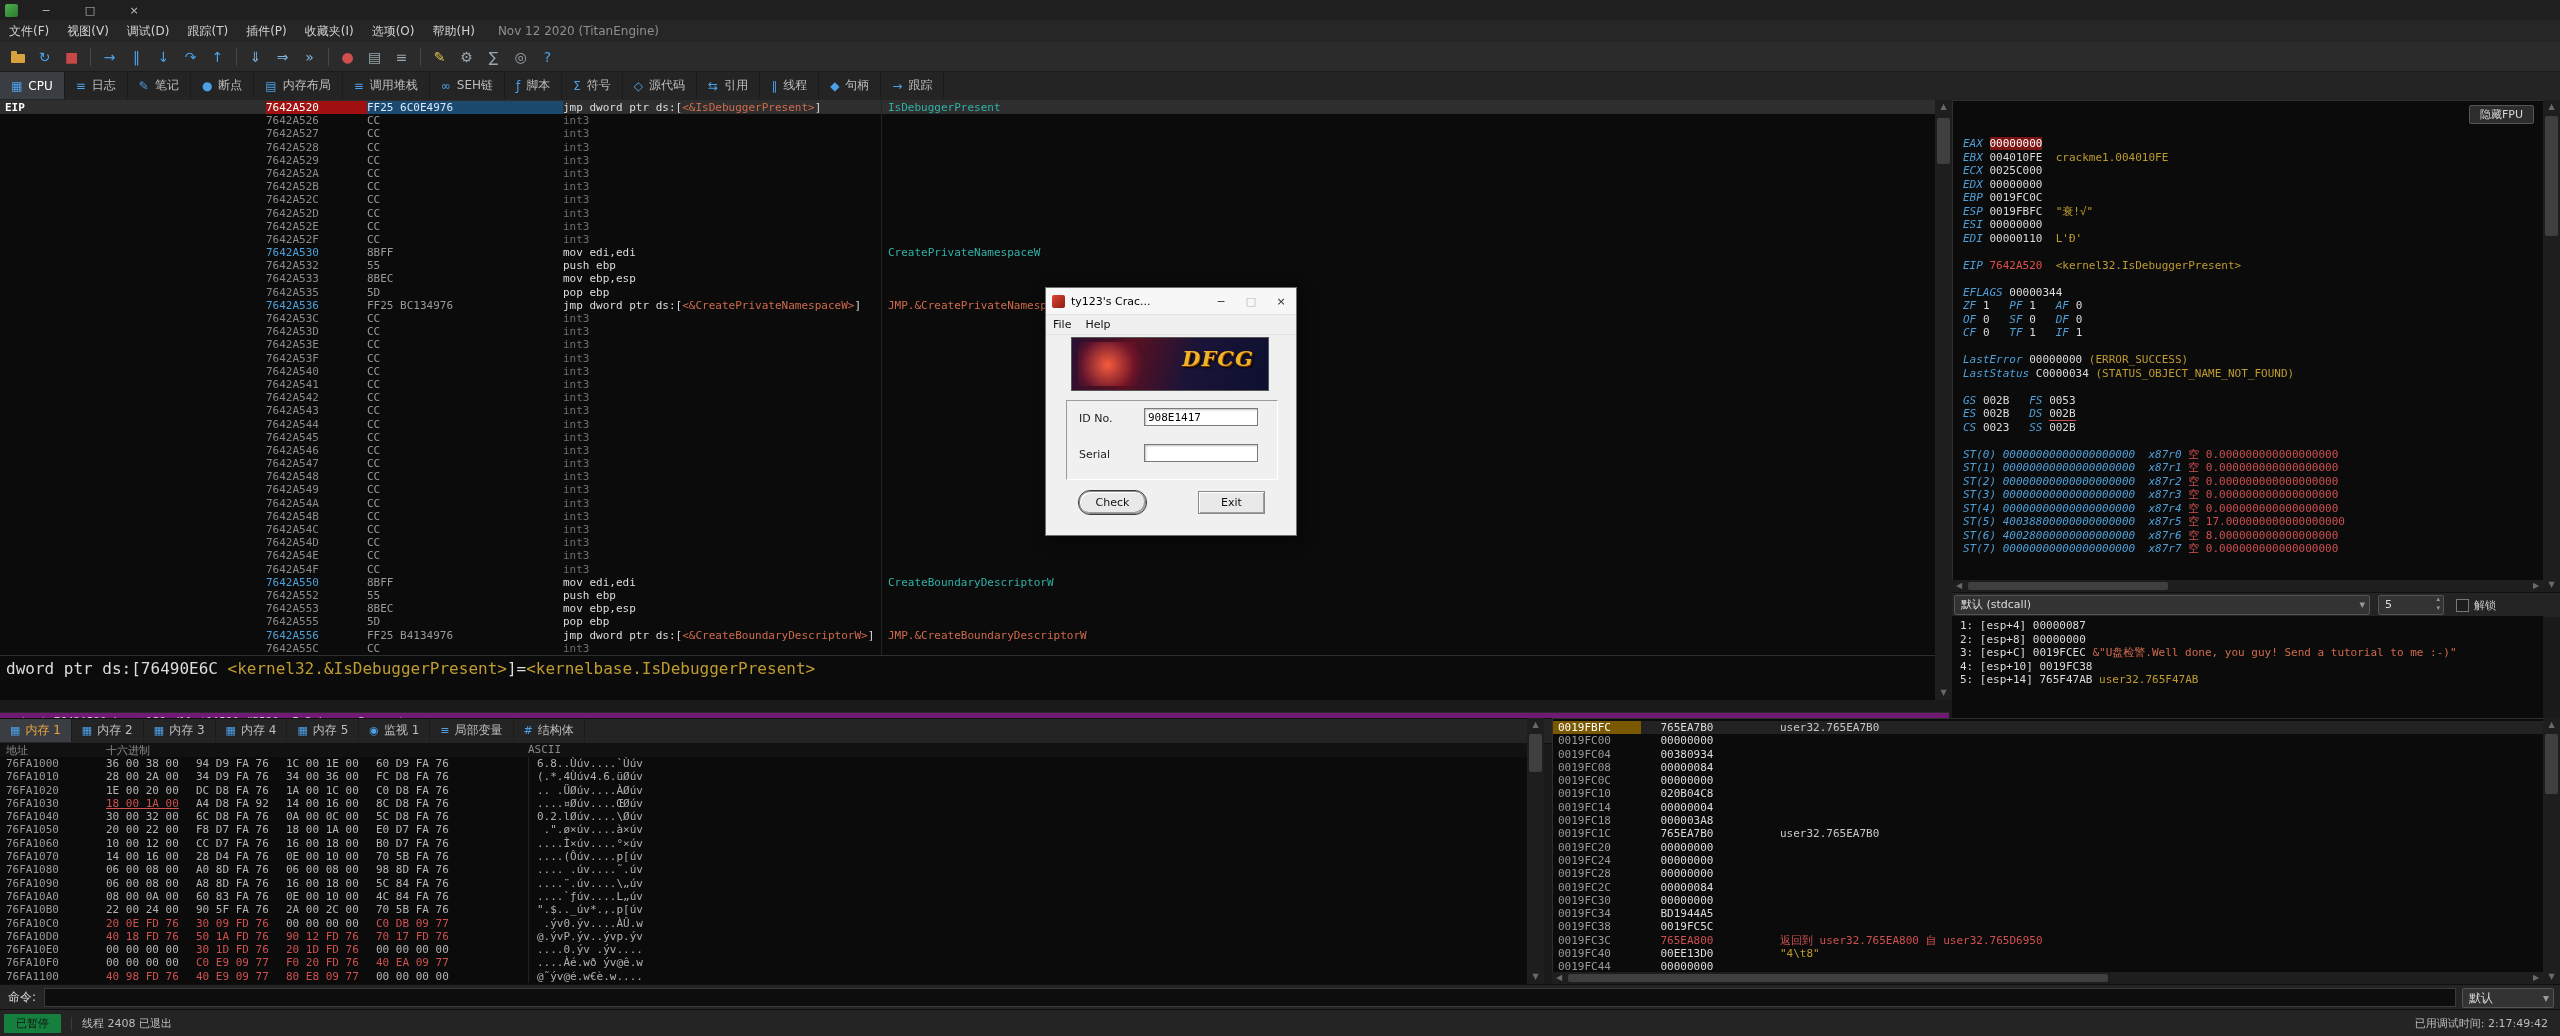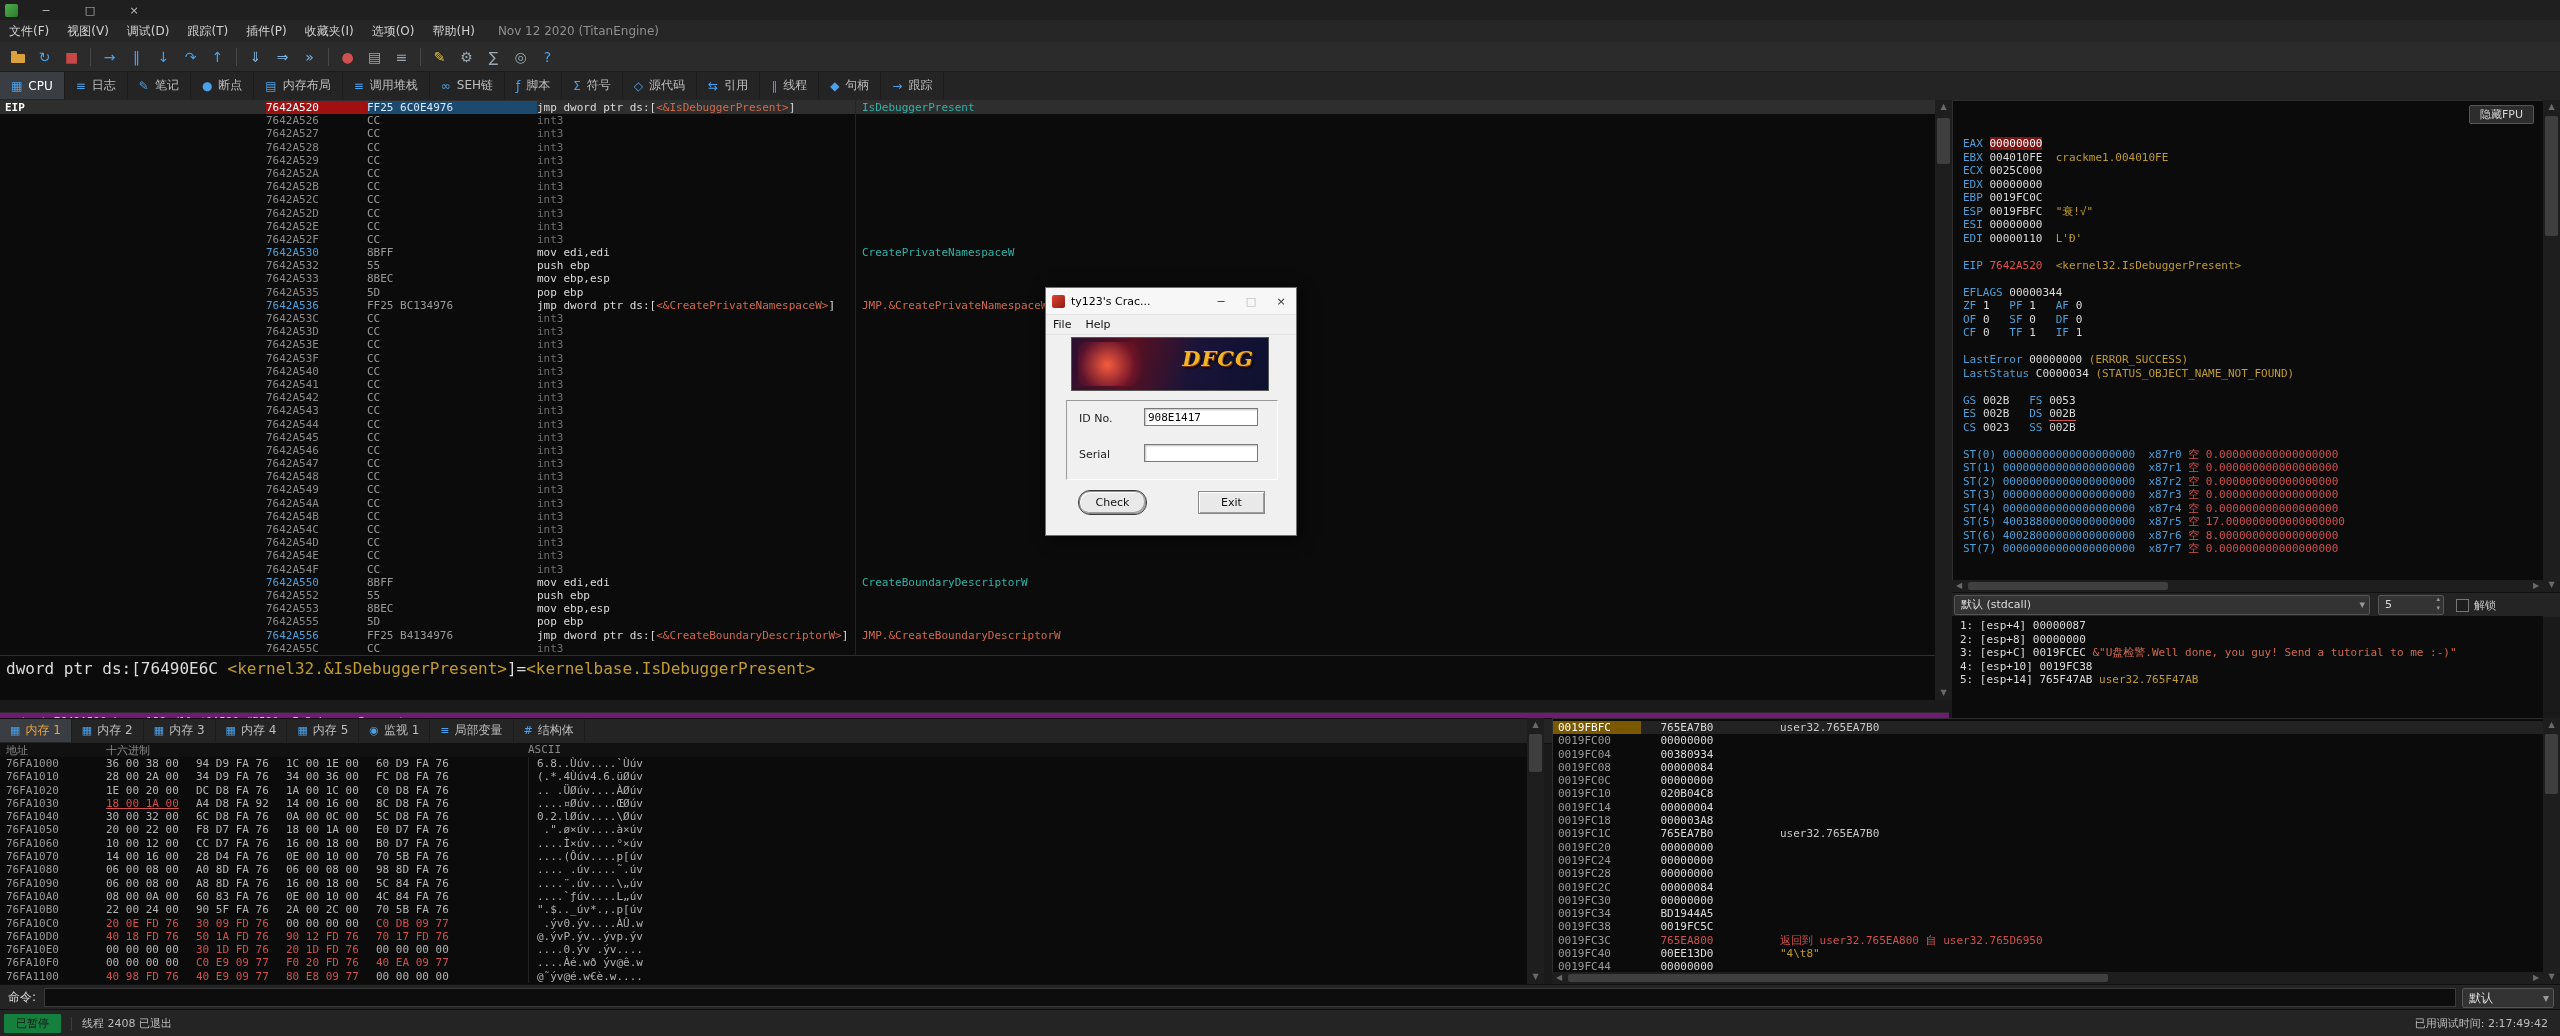--- a/index.html
+++ b/index.html
@@ -23,33 +23,33 @@
   .tb-btn span{font-size:14px;line-height:14px;}
   .tb-sep{width:1px;height:18px;background:#474747;margin:0 5px;}
   .icon-folder{width:14px;height:9px;background:#d9a23c;border-radius:1px;position:relative;margin-top:3px;}
   .icon-folder::before{content:"";position:absolute;top:-3px;left:0;width:6px;height:3px;background:#d9a23c;border-radius:1px 1px 0 0;}
   .tabbar{position:absolute;left:0;top:72px;width:2560px;height:28px;background:#242424;display:flex;border-bottom:1px solid #101010;}
   .tab{display:flex;align-items:center;padding:0 11px;font-size:12px;color:#bdbdbd;border-right:1px solid #1c1c1c;height:27px;}
   .tab .ticon{margin-right:6px;font-size:12px;color:#4ba0e8;}
   .tab.active{background:#3a3d41;color:#ffffff;}
 
   
-  .c-n{color:#4f9fd8;} .c-v{color:#dcdcdc;} .c-m{color:#bf9b30;} .c-r{color:#d05050;} .c-t{color:#2fb2a8;} .c-o{color:#cf6a4c;} .c-dim{color:#6e6e6e;}
+  .c-n{color:#4f9fd8;font-style:italic;} .c-v{color:#dcdcdc;} .c-m{color:#bf9b30;} .c-r{color:#d05050;} .c-t{color:#2fb2a8;} .c-o{color:#cf6a4c;} .c-dim{color:#6e6e6e;}
   .c-vr{color:#e05050;} .c-vhl{color:#ffffff;background:#7d1414;} .c-vu{color:#dcdcdc;border-bottom:1px solid #d05050;}
 
   
   .disasm{position:absolute;left:0;top:100px;width:1935px;height:555px;background:#0b0b0b;overflow:hidden;
           border-top:1px solid #2e2e2e;}
   .dr{display:flex;height:13.2px;line-height:13.2px;font-family:"DejaVu Sans Mono",monospace;font-size:11px;white-space:pre;}
   .dr.sel{background:#2e2e2e;}
   .dg{width:266px;color:#ffffff;font-weight:bold;padding-left:5px;box-sizing:border-box;}
   .da{width:101px;color:#8a8a8a;}
   .da.blue{color:#4f9fd8;}
   .da.bp{background:#a01010;color:#ffffff;}
-  .db{width:170px;color:#9a9a9a;}
+  .db{width:196px;color:#9a9a9a;}
   .db.bsel{background:#1c4a6e;color:#d6e9ff;}
   .di{width:318px;overflow:hidden;}
   .dc{flex:1;border-left:1px solid #242424;padding-left:6px;overflow:hidden;}
 
   .vscroll{position:absolute;width:17px;background:#1e1e1e;}
   .hscroll{position:absolute;height:12px;background:#1e1e1e;}
   .sb-btn{position:absolute;width:17px;height:14px;color:#6a6a6a;font-size:8px;text-align:center;line-height:14px;}
   .sb-btnh{position:absolute;width:14px;height:12px;color:#6a6a6a;font-size:8px;text-align:center;line-height:12px;}
   .sb-thumb{position:absolute;left:2px;width:13px;background:#3f3f3f;border-radius:2px;}
   .sb-thumbh{position:absolute;top:2px;height:8px;background:#3f3f3f;border-radius:2px;}

